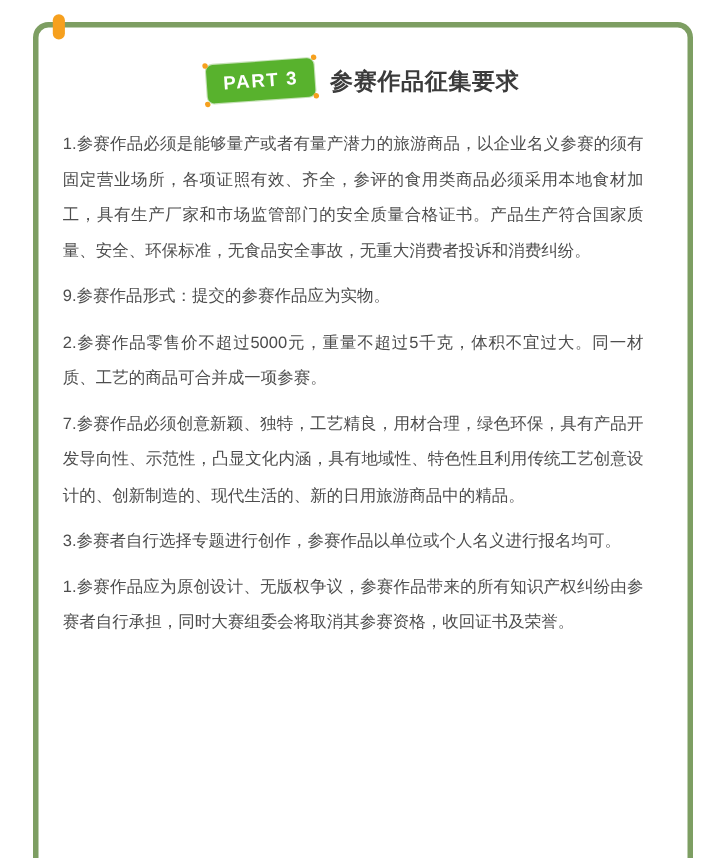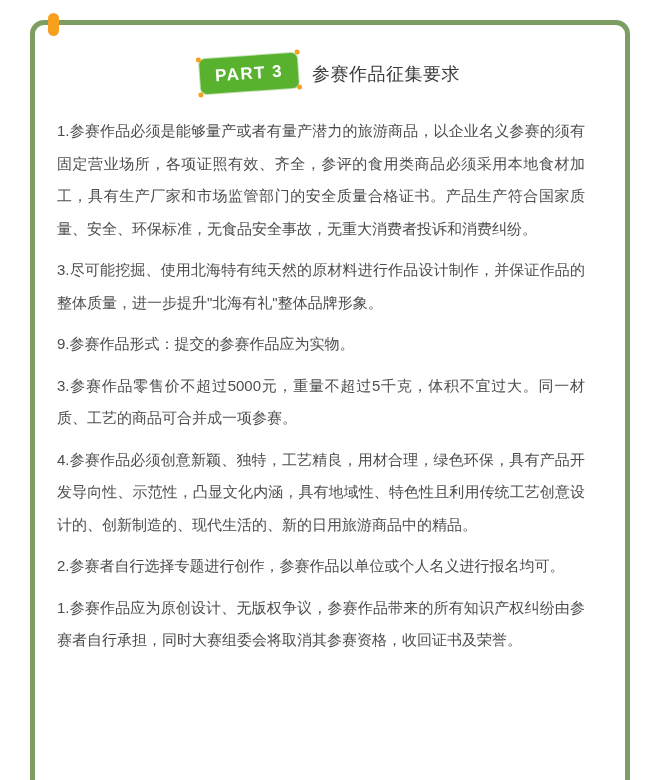--- a/index.html
+++ b/index.html
@@ -37,21 +37,21 @@
   }
   .rivet{
     position:absolute;width:5px;height:5px;border-radius:50%;
     background:var(--accent-orange);
   }
   .rivet.tl{top:-2px;left:-3px;}
   .rivet.tr{top:-3px;right:-3px;}
   .rivet.bl{bottom:-3px;left:-3px;}
   .rivet.br{bottom:-2px;right:-3px;}
   .title{
-    font-size:18px;font-weight:normal;color:var(--title-text);
+    font-size:21px;font-weight:bold;color:var(--title-text);
     letter-spacing:0.5px;
   }
   .content{
     margin:24px 40px 0 22px;
   }
   .content p{
     font-size:15px;line-height:32.5px;color:var(--body-text);
     text-align:justify;
   }
   .content p + p{margin-top:9px;}
@@ -69,21 +69,20 @@
       <span class="rivet tr"></span>
       <span class="rivet bl"></span>
       <span class="rivet br"></span>
       <span>PART 3</span>
     </div>
     <div class="title">参赛作品征集要求</div>
   </div>
 
   <div class="content">
     <p>1.参赛作品必须是能够量产或者有量产潜力的旅游商品，以企业名义参赛的须有固定营业场所，各项证照有效、齐全，参评的食用类商品必须采用本地食材加工，具有生产厂家和市场监管部门的安全质量合格证书。产品生产符合国家质量、安全、环保标准，无食品安全事故，无重大消费者投诉和消费纠纷。</p>
-    <p>3.尽可能挖掘、使用北海特有纯天然的原材料进行作品设计制作，并保证作品的整体质量，进一步提升"北海有礼"整体品牌形象。</p>
     <p>9.参赛作品形式：提交的参赛作品应为实物。</p>
-    <p>3.参赛作品零售价不超过5000元，重量不超过5千克，体积不宜过大。同一材质、工艺的商品可合并成一项参赛。</p>
-    <p>4.参赛作品必须创意新颖、独特，工艺精良，用材合理，绿色环保，具有产品开发导向性、示范性，凸显文化内涵，具有地域性、特色性且利用传统工艺创意设计的、创新制造的、现代生活的、新的日用旅游商品中的精品。</p>
-    <p>2.参赛者自行选择专题进行创作，参赛作品以单位或个人名义进行报名均可。</p>
+    <p>2.参赛作品零售价不超过5000元，重量不超过5千克，体积不宜过大。同一材质、工艺的商品可合并成一项参赛。</p>
+    <p>7.参赛作品必须创意新颖、独特，工艺精良，用材合理，绿色环保，具有产品开发导向性、示范性，凸显文化内涵，具有地域性、特色性且利用传统工艺创意设计的、创新制造的、现代生活的、新的日用旅游商品中的精品。</p>
+    <p>3.参赛者自行选择专题进行创作，参赛作品以单位或个人名义进行报名均可。</p>
     <p>1.参赛作品应为原创设计、无版权争议，参赛作品带来的所有知识产权纠纷由参赛者自行承担，同时大赛组委会将取消其参赛资格，收回证书及荣誉。</p>
   </div>
 
 </div>
 
 </body></html>

